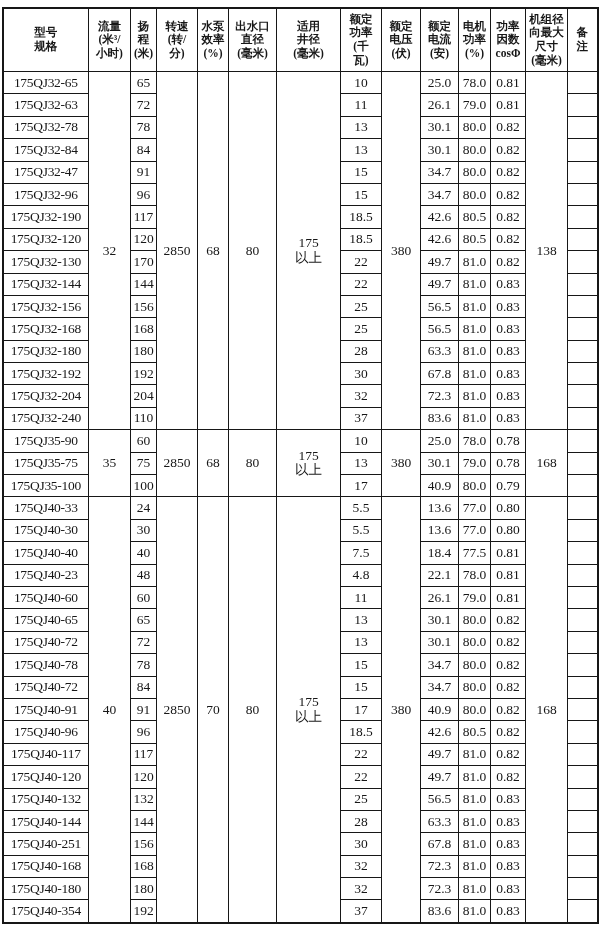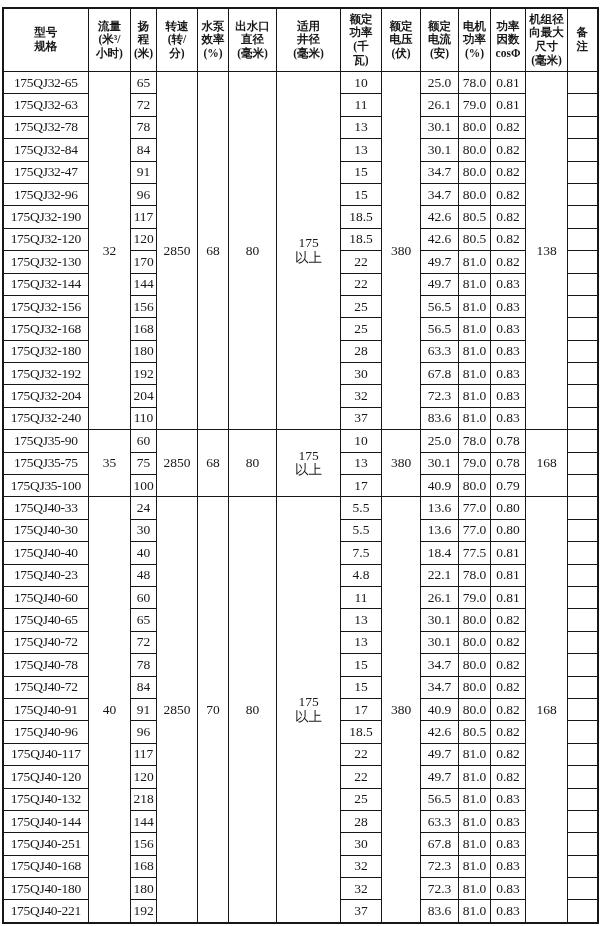--- a/index.html
+++ b/index.html
@@ -440,21 +440,21 @@
           <td class="model">175QJ40-120</td>
           <td>120</td>
           <td>22</td>
           <td>49.7</td>
           <td>81.0</td>
           <td>0.82</td>
           <td></td>
         </tr>
         <tr>
           <td class="model">175QJ40-132</td>
-          <td>218</td>
+          <td>132</td>
           <td>25</td>
           <td>56.5</td>
           <td>81.0</td>
           <td>0.83</td>
           <td></td>
         </tr>
         <tr>
           <td class="model">175QJ40-144</td>
           <td>144</td>
           <td>28</td>
@@ -484,21 +484,21 @@
         <tr>
           <td class="model">175QJ40-180</td>
           <td>180</td>
           <td>32</td>
           <td>72.3</td>
           <td>81.0</td>
           <td>0.83</td>
           <td></td>
         </tr>
         <tr>
-          <td class="model">175QJ40-221</td>
+          <td class="model">175QJ40-354</td>
           <td>192</td>
           <td>37</td>
           <td>83.6</td>
           <td>81.0</td>
           <td>0.83</td>
           <td></td>
         </tr>
       </tbody>
   </table>
 </div>

